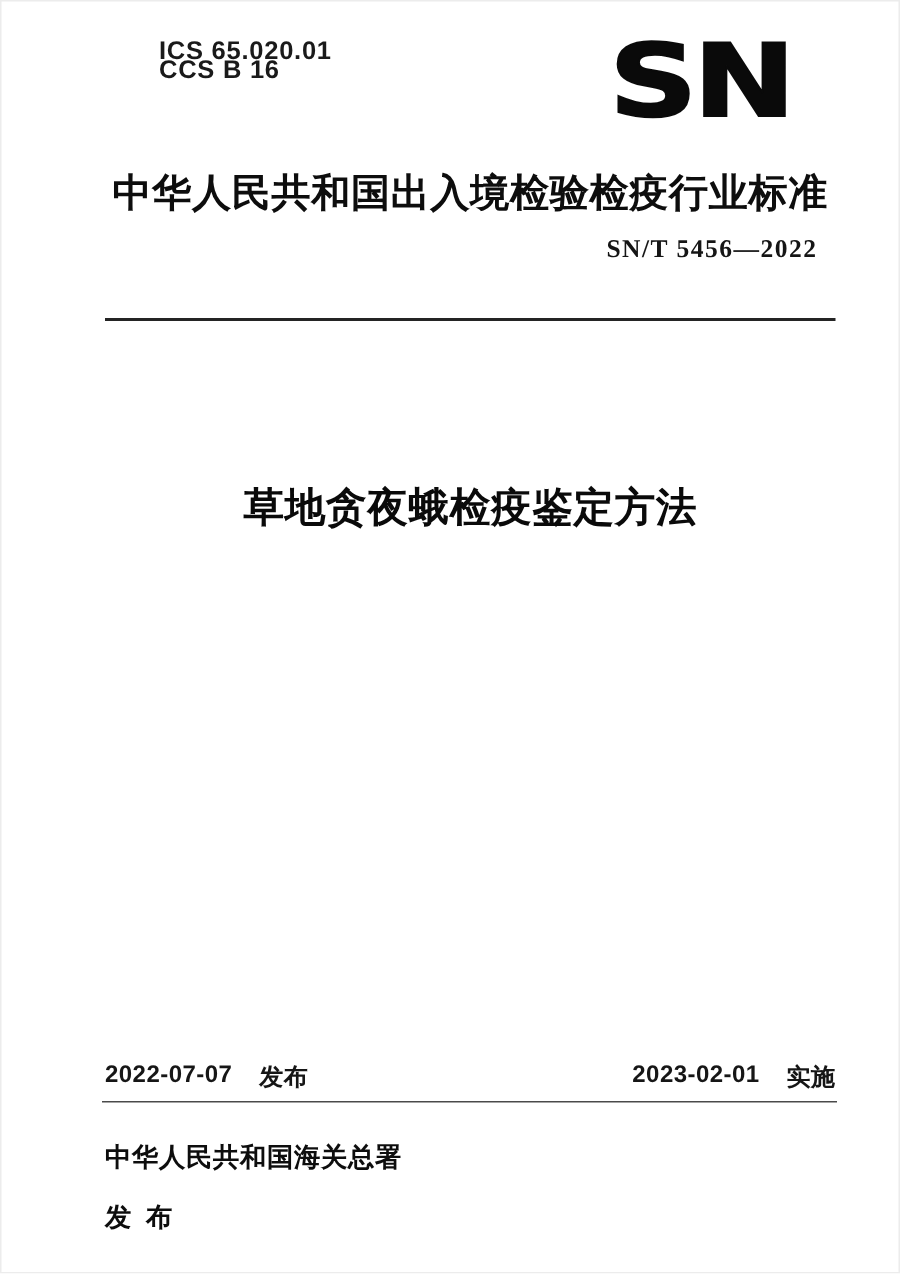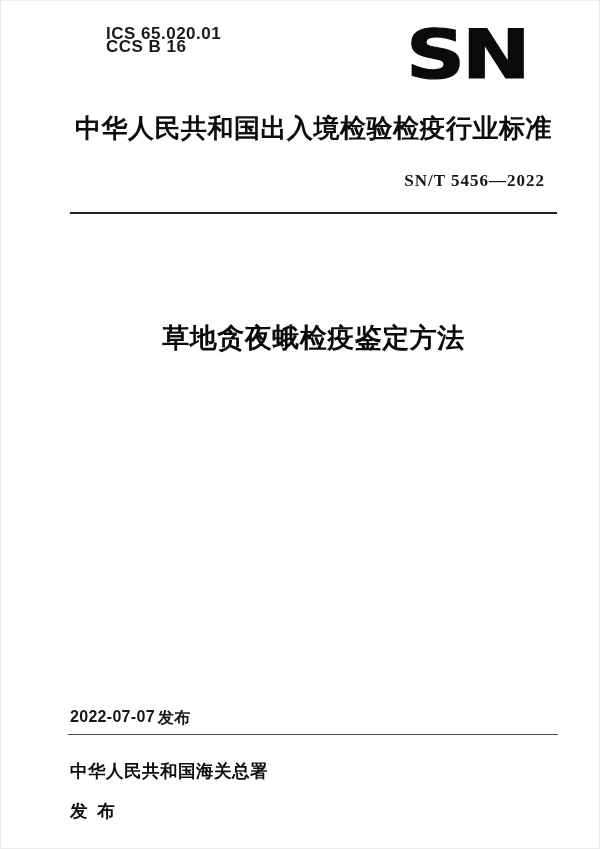--- a/index.html
+++ b/index.html
@@ -62,21 +62,21 @@
     font-size: 26px;
     font-weight: 600;
     letter-spacing: 0.5px;
     color: #0d0d0d;
   }
 
   
   .std-number {
     position: absolute;
     left: 70px;
-    top: 171px;
+    top: 156px;
     width: 475px;
     text-align: right;
     font-family: "Liberation Serif", serif;
     font-size: 17px;
     font-weight: bold;
     letter-spacing: 1px;
     color: #151515;
   }
 
   .rule-top {
@@ -127,21 +127,21 @@
     left: 70px;
     top: 708px;
     width: 487px;
     display: flex;
     justify-content: space-between;
     font-size: 16px;
     font-weight: 600;
     letter-spacing: 0.3px;
     color: #161616;
   }
-  .date-item { display: flex; gap: 3px; white-space: nowrap; }
+  .date-item { display: flex; gap: 18px; white-space: nowrap; }
 
   .rule-bottom {
     position: absolute;
     left: 68px;
     top: 734px;
     width: 490px;
     height: 1px;
     background: #4a4a4a;
   }
 
@@ -182,20 +182,24 @@
   <div class="rule-top"></div>
 
   <div class="doc-title">草地贪夜蛾检疫鉴定方法</div>
 
 
   <div class="dates-row">
     <div class="date-item">
       <span>2022-07-07</span>
       <span>发布</span>
     </div>
+    <div class="date-item">
+      <span>2023-02-01</span>
+      <span>实施</span>
+    </div>
   </div>
 
   <div class="rule-bottom"></div>
 
   <div class="publisher-row">
     <span>中华人民共和国海关总署</span>
     <span class="publish-label">发 布</span>
   </div>
 
 </div>

